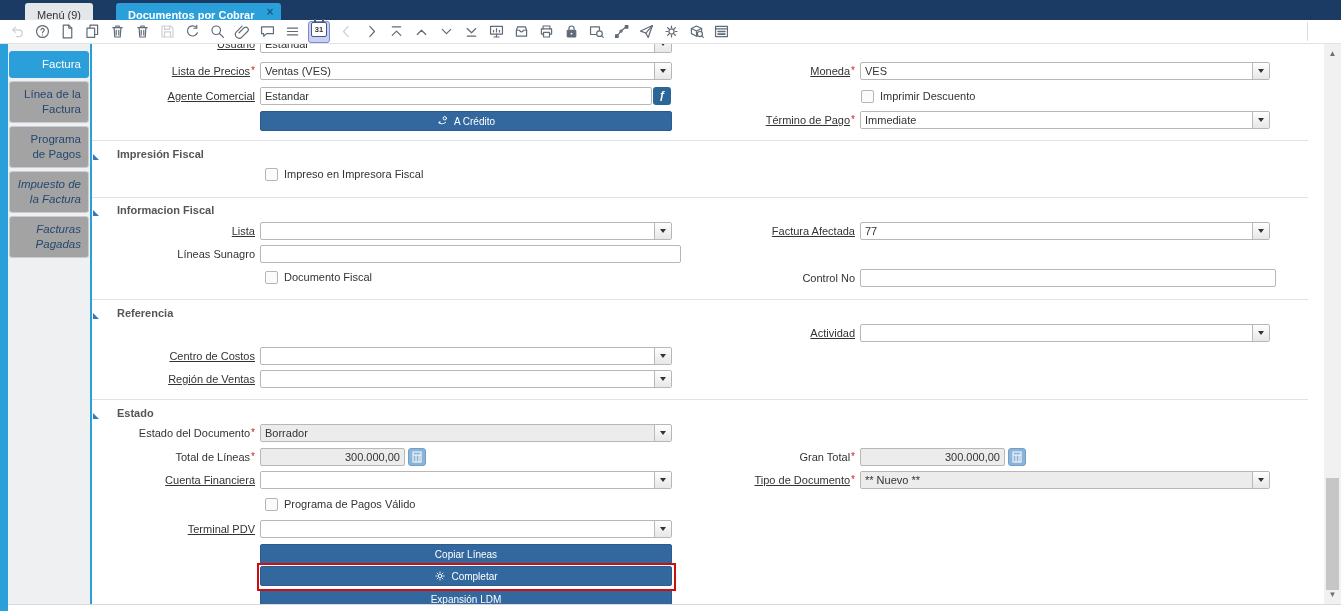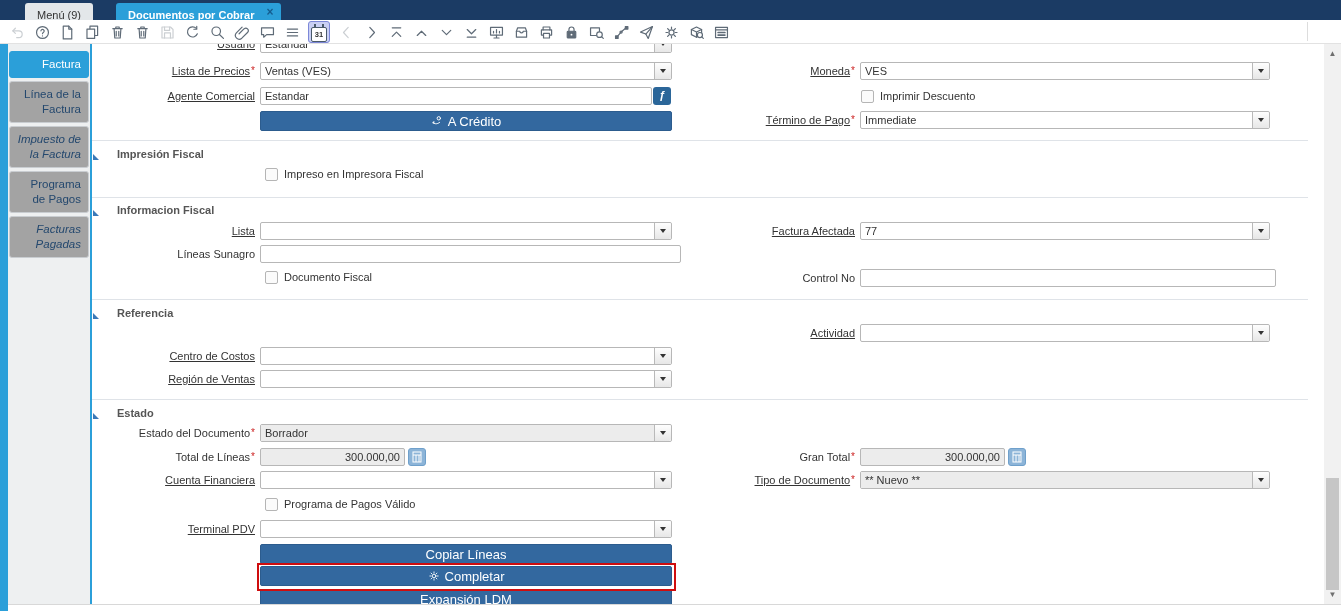--- a/index.html
+++ b/index.html
@@ -8,21 +8,21 @@
   
   .titlebar{position:absolute;left:0;top:0;width:1341px;height:20px;background:#1b3b64}
   .ttab{position:absolute;top:3px;height:17px;line-height:17px;padding:4px 12px;border-radius:3px 3px 0 0;
         font-size:11px;white-space:nowrap;cursor:default}
   .ttab.menu{left:25px;background:#e3e7ea;color:#333}
   .ttab.active{left:116px;background:#2b9fd9;color:#fff;font-weight:bold;padding-right:26px}
   .tclose{position:absolute;right:7px;top:1px;color:#155d8f;font-weight:bold;font-size:12px;cursor:pointer}
   
   .toolbar{position:absolute;left:0;top:20px;width:1341px;height:24px;background:#fff;
            border-bottom:1px solid #e2e2e2;display:flex;align-items:center;gap:7px;padding-left:8px;box-sizing:border-box}
-  .tbtn{width:18px;height:18px;display:flex;align-items:flex-end;justify-content:center;cursor:pointer;flex:0 0 auto}
+  .tbtn{width:18px;height:18px;display:flex;align-items:flex-start;justify-content:center;cursor:pointer;flex:0 0 auto}
   .ti{width:17px;height:17px;stroke:#5f6b77;fill:none;stroke-width:1.4;stroke-linecap:round;stroke-linejoin:round}
   .dis{opacity:.32}
   .cal-wrap{background:#cad0f4;border:1px solid #7d88d8;border-radius:3px;width:20px;height:20px}
   .calbox{width:14px;height:13px;border:1.4px solid #4a5a6a;border-radius:2px;background:#fff;position:relative;
           font-size:7.5px;font-weight:bold;color:#333;text-align:center;line-height:13px}
   .calbox:before{content:"";position:absolute;left:2px;top:-4px;width:2px;height:3px;background:#4a5a6a}
   .calbox:after{content:"";position:absolute;right:2px;top:-4px;width:2px;height:3px;background:#4a5a6a}
   .tb-sep{position:absolute;right:33px;top:2px;height:19px;width:1px;background:#ddd}
   
   .bluestrip{position:absolute;left:0;top:44px;width:8px;height:567px;background:#2b9fd9}
@@ -52,21 +52,21 @@
   .cbtn{width:16px;border-left:1px solid #b9b9b9;background:linear-gradient(#fefefe,#e7e7e7);
         display:flex;align-items:center;justify-content:center;cursor:pointer;border-radius:0 2px 2px 0}
   .arr{width:0;height:0;border-left:3.5px solid transparent;border-right:3.5px solid transparent;border-top:4.5px solid #333}
   .txt{position:absolute;height:18px;box-sizing:border-box;border:1px solid #b7b7b7;border-radius:2px;background:#fff;cursor:text}
   .chk{position:absolute;width:13px;height:13px;box-sizing:border-box;border:1px solid #b5b5b5;border-radius:2px;
        background:#fbfbfb;cursor:pointer}
   .chklbl{position:absolute;height:15px;line-height:15px;color:#333;white-space:nowrap}
   .calcbtn{position:absolute;width:18px;height:18px;box-sizing:border-box;background:#8cb4d8;border:1px solid #6fa0cb;
            border-radius:3px;display:flex;align-items:center;justify-content:center;cursor:pointer}
   .bigbtn{position:absolute;height:18px;background:#33689f;border:1px solid #2c5c8e;border-radius:2px;color:#fff;
-          display:flex;align-items:center;justify-content:center;gap:5px;cursor:pointer;font-size:13px}
+          display:flex;align-items:center;justify-content:center;gap:5px;cursor:pointer;font-size:10px}
   .fbtn{position:absolute;width:18px;height:18px;box-sizing:border-box;background:#2b6699;border-radius:3px;color:#fff;
         font-style:italic;font-weight:bold;font-size:11px;text-align:center;line-height:17px;cursor:pointer}
   .sep{position:absolute;left:91px;height:1px;width:1217px;background:#dfe3e8}
   .ghead{position:absolute;height:14px;display:flex;align-items:flex-end;gap:18px;cursor:pointer}
   .tri{width:0;height:0;border-bottom:6px solid #3a79b8;border-right:6px solid transparent}
   .gtitle{font-weight:bold;color:#555}
   .redbox{position:absolute;left:257px;top:563px;width:415px;height:24px;border:2px solid #cf0d0e;z-index:5;pointer-events:none}
 </style>
 </head>
 <body>
@@ -254,22 +254,22 @@
       </svg>
     </span>
   <span class="tb-sep"></span>
 </div>
 
 <div class="bluestrip"></div>
 <div class="sidebar">
   <div class="stabs">
     <div class="stab active">Factura</div>
     <div class="stab">Línea de la Factura</div>
+    <div class="stab">Programa de Pagos</div>
     <div class="stab italic">Impuesto de la Factura</div>
-    <div class="stab">Programa de Pagos</div>
     <div class="stab italic">Facturas Pagadas</div>
   </div>
 </div>
 
 <div class="content">
 <div class="inner">
 
   <div class="lbl" style="left:55px;top:35px"><span class="link">Usuario</span></div>
   <div class="combo" style="left:260px;top:35px;width:412px">
     <div class="cval">Estandar</div>

